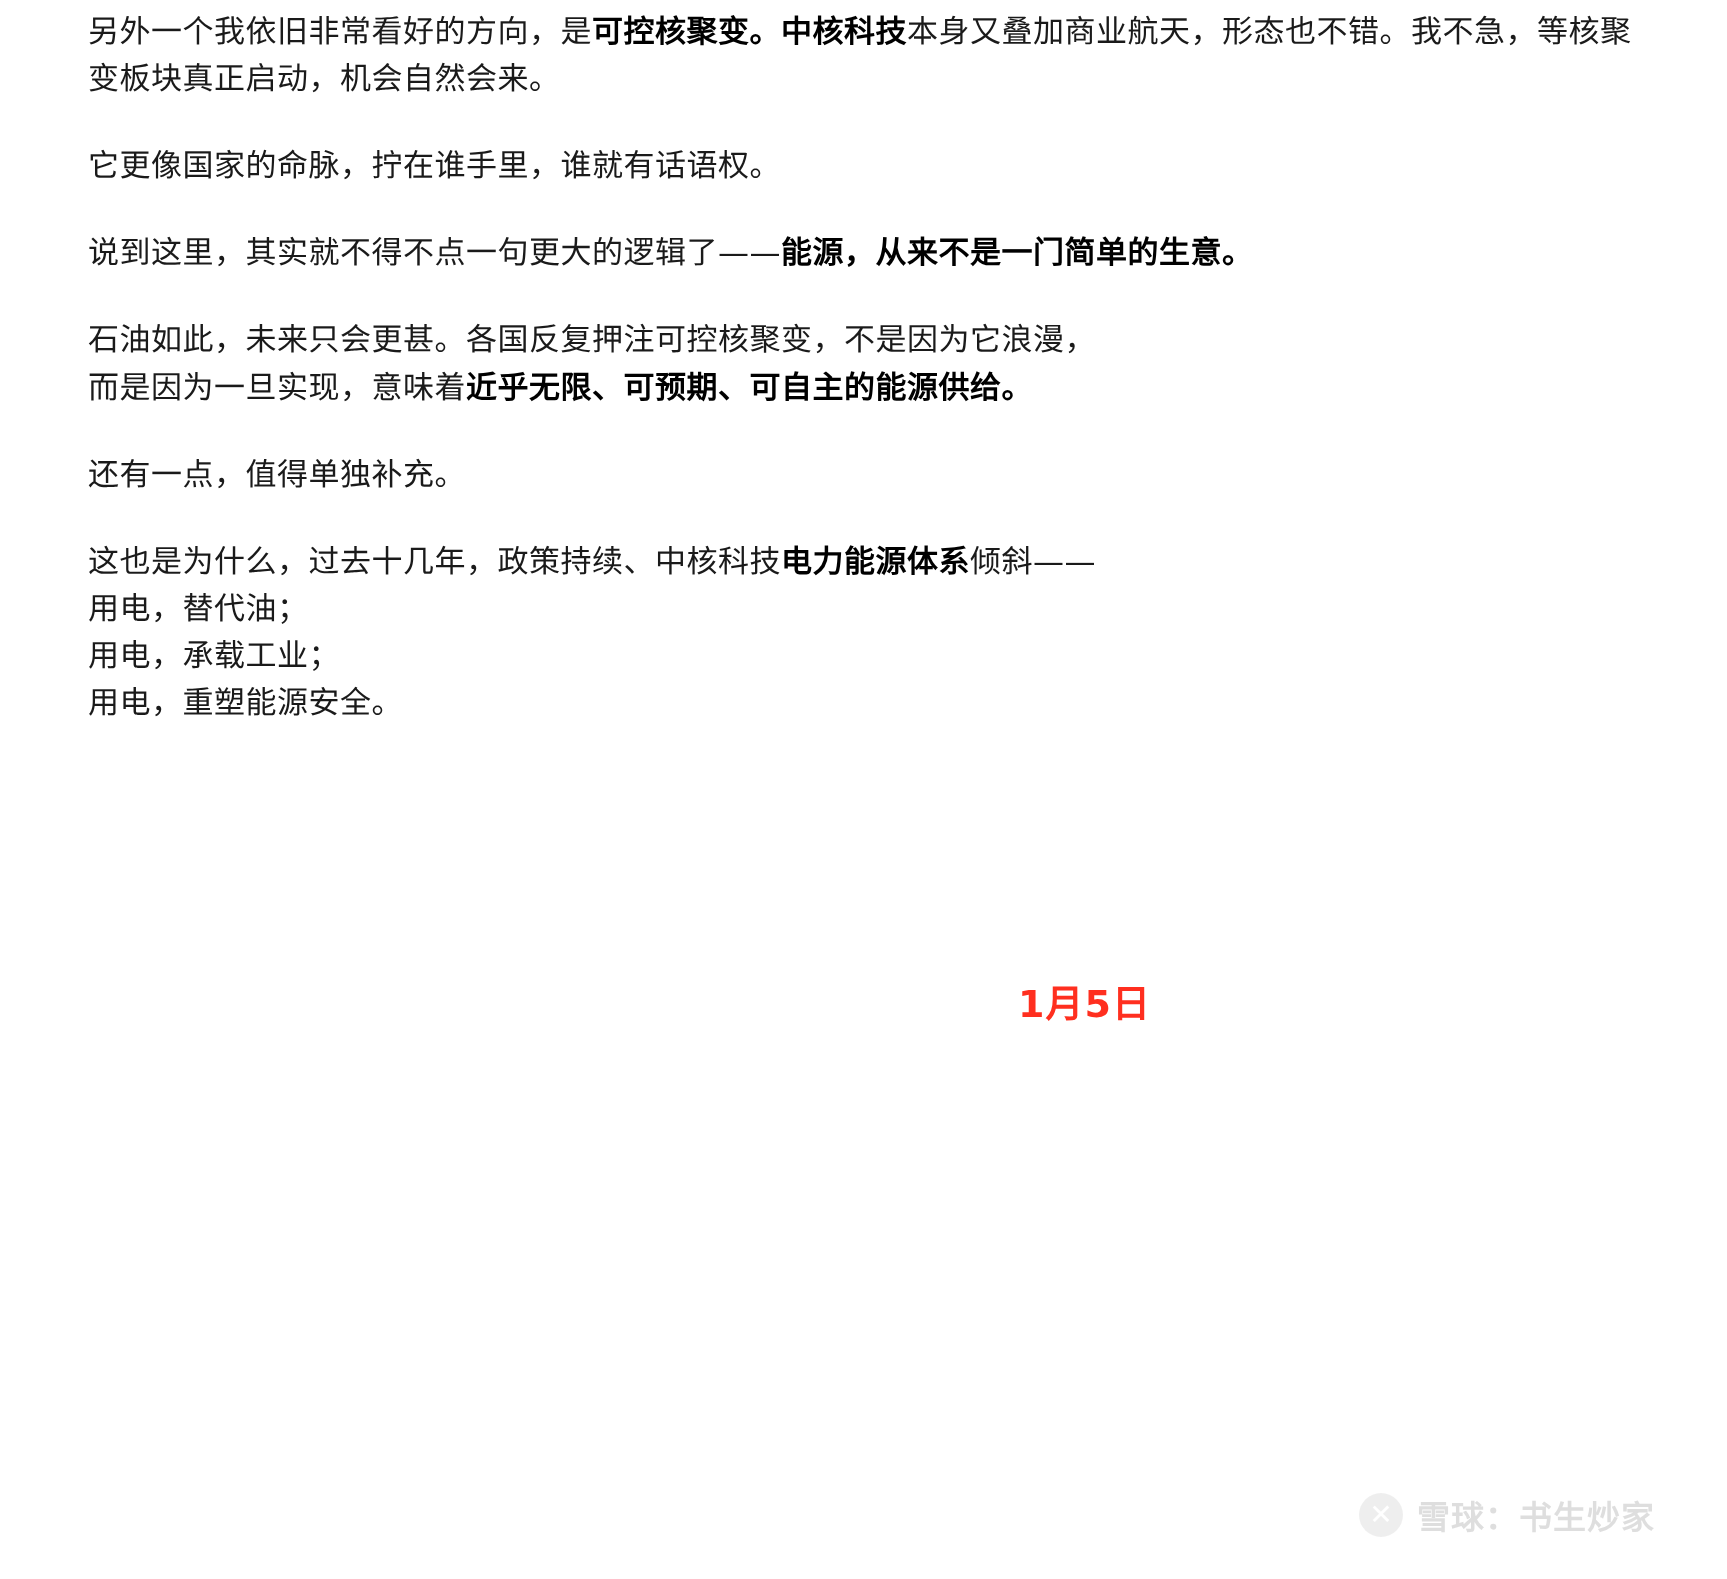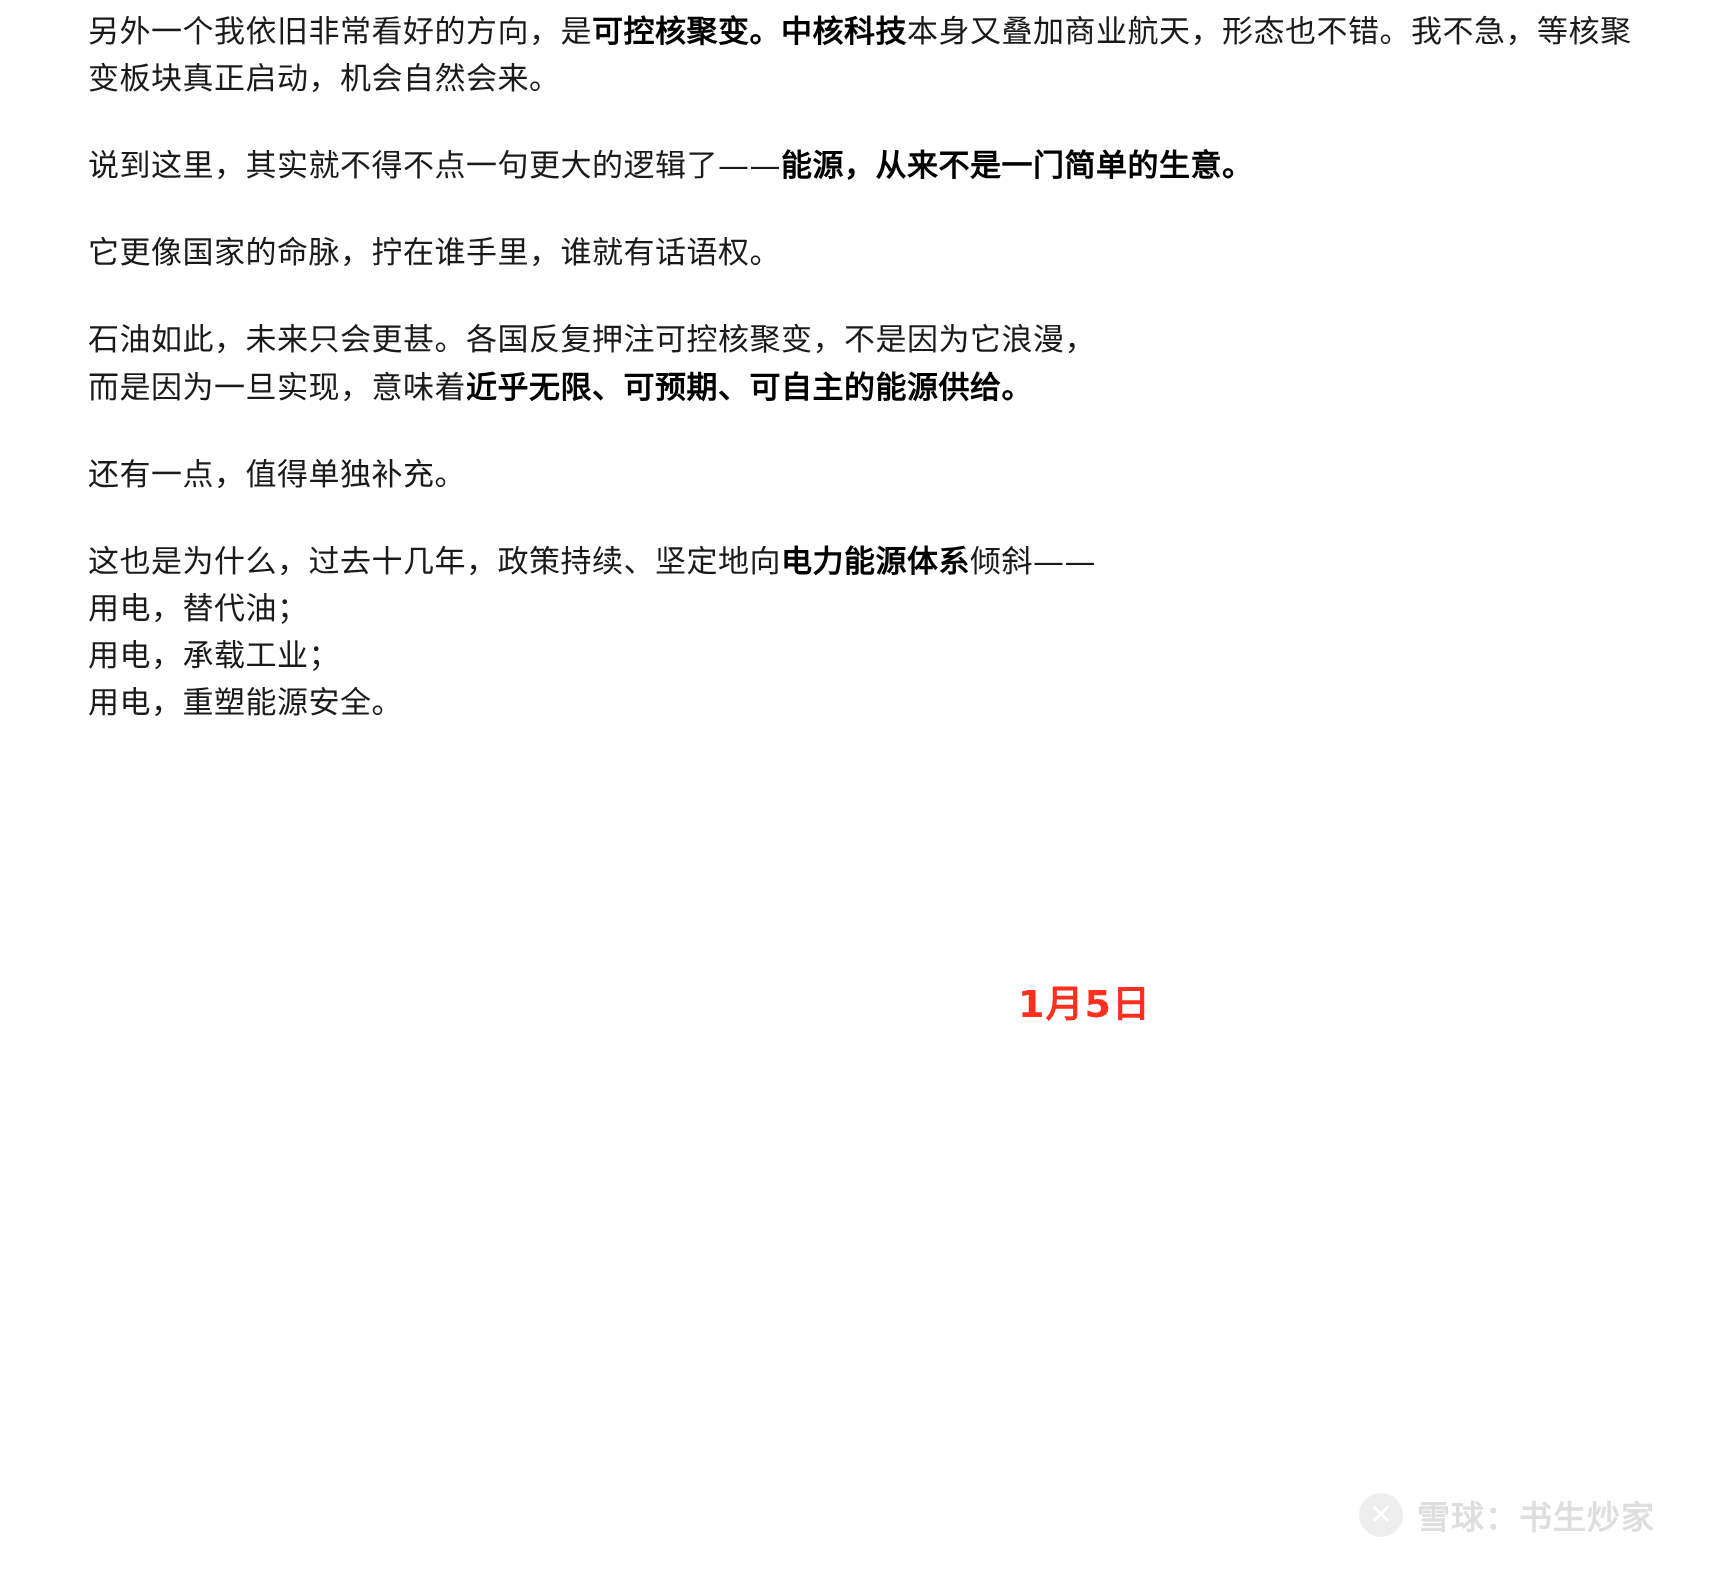--- a/index.html
+++ b/index.html
@@ -79,26 +79,26 @@
     letter-spacing: 1px;
   }
 </style>
 </head>
 <body>
 
 <div class="page">
 
   <div class="article">
     <p class="para"><span>另外一个我依旧非常看好的方向，是</span><b>可控核聚变。中核科技</b><span>本身又叠加商业航天，形态也不错。我不急，等核聚变板块真正启动，机会自然会来。</span></p>
+    <p class="para"><span>它更像国家的命脉，拧在谁手里，谁就有话语权。</span></p>
     <p class="para"><span>说到这里，其实就不得不点一句更大的逻辑了——</span><b>能源，从来不是一门简单的生意。</b></p>
-    <p class="para"><span>它更像国家的命脉，拧在谁手里，谁就有话语权。</span></p>
     <p class="para"><span>石油如此，未来只会更甚。各国反复押注可控核聚变，不是因为它浪漫，
 而是因为一旦实现，意味着</span><b>近乎无限、可预期、可自主的能源供给。</b></p>
     <p class="para"><span>还有一点，值得单独补充。</span></p>
-    <p class="para"><span>这也是为什么，过去十几年，政策持续、坚定地向</span><b>电力能源体系</b><span>倾斜——
+    <p class="para"><span>这也是为什么，过去十几年，政策持续、中核科技</span><b>电力能源体系</b><span>倾斜——
 用电，替代油；
 用电，承载工业；
 用电，重塑能源安全。</span></p>
   </div>
 
   <div class="date-stamp" style="color: rgb(255, 47, 31); text-align: right;">1月5日</div>
 
   <div class="watermark">
     <span class="wm-logo">✕</span>
     <span class="wm-text">雪球：书生炒家</span>

